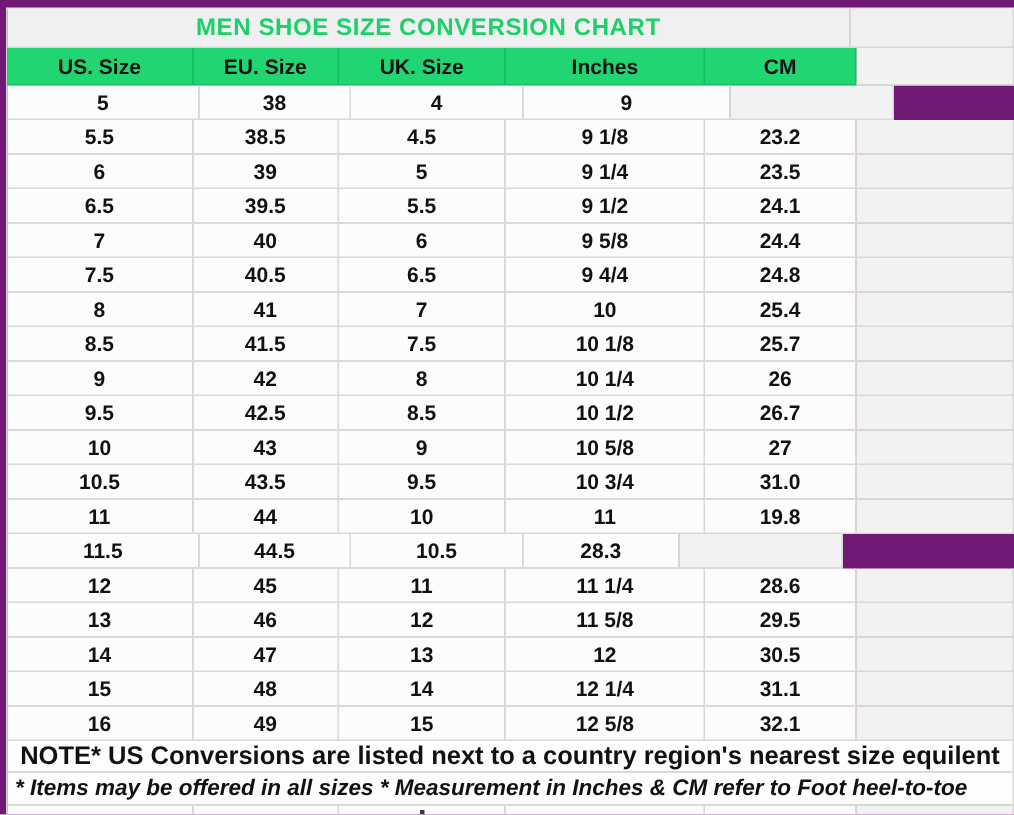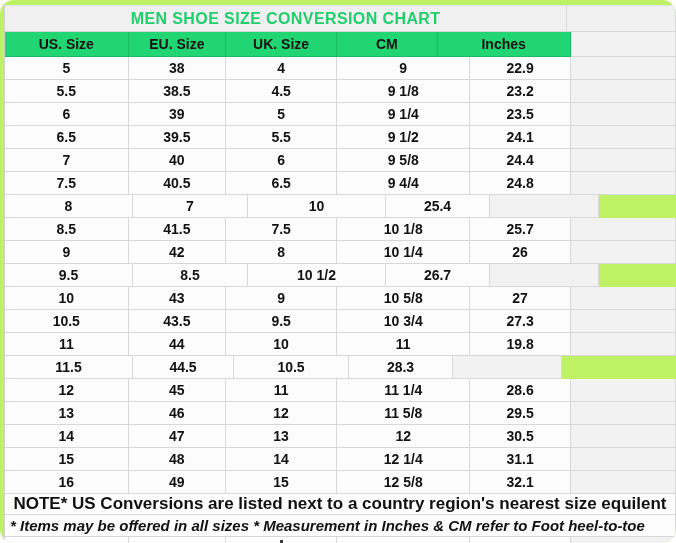--- a/index.html
+++ b/index.html
@@ -10,23 +10,23 @@
     --title-bg:#f0f0f0;
     --extra-bg:#f2f2f2;
     --cell-bg:#fcfcfc;
   }
   *{box-sizing:border-box;margin:0;padding:0;}
   html,body{background:#ffffff;}
   body{font-family:"Liberation Sans","DejaVu Sans",sans-serif;}
   .canvas{
     position:relative;
     width:676px;height:543px;
-    background:#bef264;
+    background:#701a75;
     overflow:hidden;
-    padding-top:5px;padding-left:4px;border-radius:14px;
+    padding-top:5px;padding-left:4px;
   }
   .sheet{
     width:672px;
     border-left:1px solid #d0d0d0;
     border-top:1px solid #e4e4e4;
   }
   .row{display:flex;}
   .cell{
     border-right:1px solid var(--grid);
     border-bottom:1px solid var(--grid);
@@ -82,32 +82,31 @@
 
     <div class="row title-row">
       <div class="cell span5 title-cell">MEN SHOE SIZE CONVERSION CHART</div>
       <div class="cell c5"></div>
     </div>
 
     <div class="row header-row" id="header-row">
         <div class="cell c0">US. Size</div>
         <div class="cell c1">EU. Size</div>
         <div class="cell c2">UK. Size</div>
+        <div class="cell c3">Inches</div>
         <div class="cell c4">CM</div>
-        <div class="cell c3">Inches</div>
         <div class="cell c5"></div>
       </div>
 
     <div id="table-body">
         <div class="row body-row">
           <div class="cell c0">5</div>
           <div class="cell c1">38</div>
           <div class="cell c2">4</div>
           <div class="cell c3">9</div>
-          <div class="cell c4">22.9</div>
           <div class="cell c5"></div>
         </div>
         <div class="row body-row">
           <div class="cell c0">5.5</div>
           <div class="cell c1">38.5</div>
           <div class="cell c2">4.5</div>
           <div class="cell c3">9 1/8</div>
           <div class="cell c4">23.2</div>
           <div class="cell c5"></div>
         </div>
@@ -138,20 +137,21 @@
         <div class="row body-row">
           <div class="cell c0">7.5</div>
           <div class="cell c1">40.5</div>
           <div class="cell c2">6.5</div>
           <div class="cell c3">9 4/4</div>
           <div class="cell c4">24.8</div>
           <div class="cell c5"></div>
         </div>
         <div class="row body-row">
           <div class="cell c0">8</div>
+          <div class="cell c1">41</div>
           <div class="cell c2">7</div>
           <div class="cell c3">10</div>
           <div class="cell c4">25.4</div>
           <div class="cell c5"></div>
         </div>
         <div class="row body-row">
           <div class="cell c0">8.5</div>
           <div class="cell c1">41.5</div>
           <div class="cell c2">7.5</div>
           <div class="cell c3">10 1/8</div>
@@ -161,39 +161,40 @@
         <div class="row body-row">
           <div class="cell c0">9</div>
           <div class="cell c1">42</div>
           <div class="cell c2">8</div>
           <div class="cell c3">10 1/4</div>
           <div class="cell c4">26</div>
           <div class="cell c5"></div>
         </div>
         <div class="row body-row">
           <div class="cell c0">9.5</div>
+          <div class="cell c1">42.5</div>
           <div class="cell c2">8.5</div>
           <div class="cell c3">10 1/2</div>
           <div class="cell c4">26.7</div>
           <div class="cell c5"></div>
         </div>
         <div class="row body-row">
           <div class="cell c0">10</div>
           <div class="cell c1">43</div>
           <div class="cell c2">9</div>
           <div class="cell c3">10 5/8</div>
           <div class="cell c4">27</div>
           <div class="cell c5"></div>
         </div>
         <div class="row body-row">
           <div class="cell c0">10.5</div>
           <div class="cell c1">43.5</div>
           <div class="cell c2">9.5</div>
           <div class="cell c3">10 3/4</div>
-          <div class="cell c4">27.3</div>
+          <div class="cell c4">31.0</div>
           <div class="cell c5"></div>
         </div>
         <div class="row body-row">
           <div class="cell c0">11</div>
           <div class="cell c1">44</div>
           <div class="cell c2">10</div>
           <div class="cell c3">11</div>
           <div class="cell c4">19.8</div>
           <div class="cell c5"></div>
         </div>

